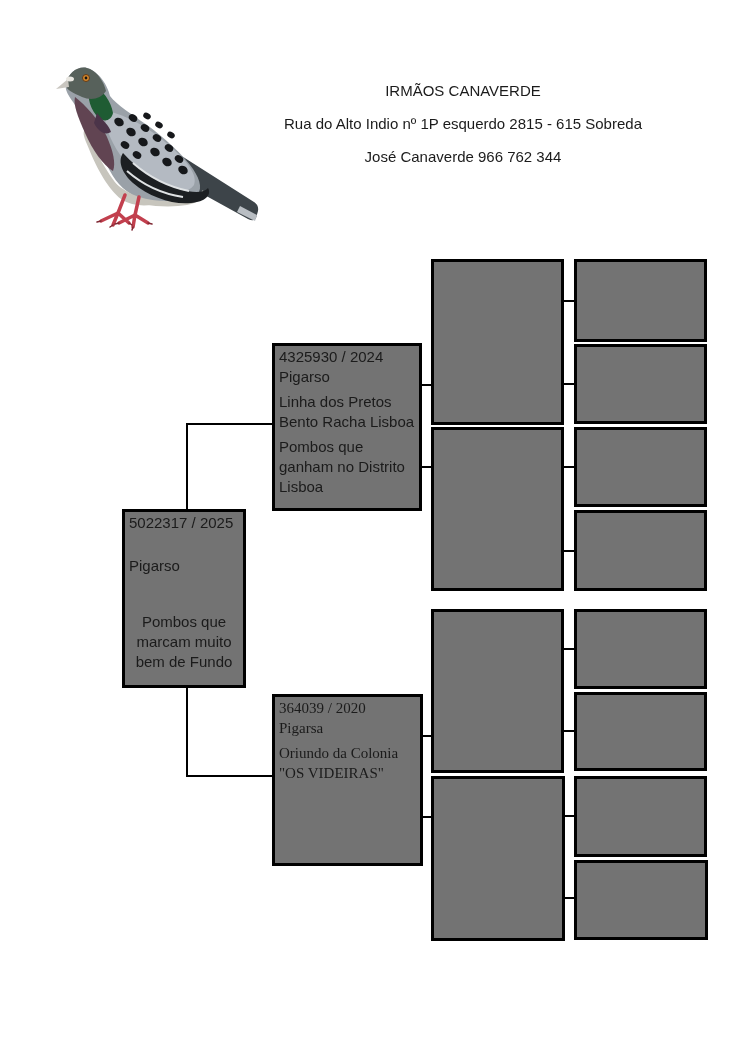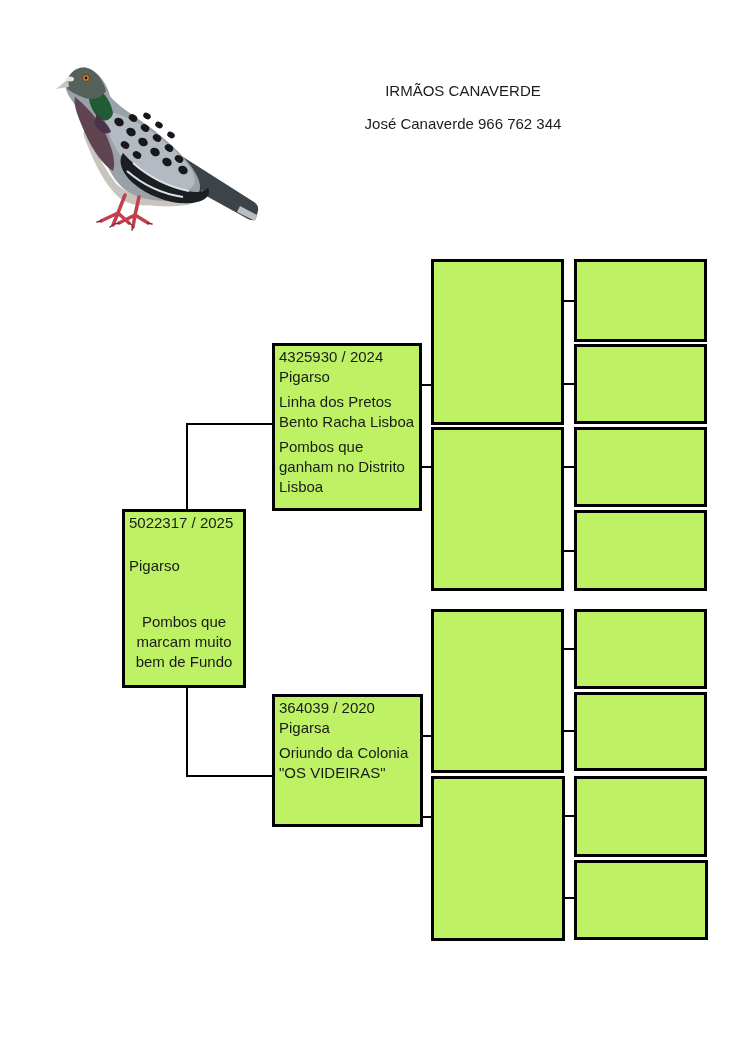--- a/index.html
+++ b/index.html
@@ -3,21 +3,21 @@
 <meta charset="utf-8">
 <style>
   html,body{margin:0;padding:0;background:#fff;}
   .page{
     position:relative;width:750px;height:1061px;background:#ffffff;overflow:hidden;
     font-family:"Liberation Sans", sans-serif;color:#1b1b1b;
   }
   .loft-header{position:absolute;left:233px;top:82px;width:460px;text-align:center;font-size:15px;}
   .loft-header .hline{margin:0 0 16px 0;white-space:nowrap;}
   .pbox{
-    position:absolute;box-sizing:border-box;border:3px solid #000;background:#bef264;
+    position:absolute;box-sizing:border-box;border:3px solid #000;background:#737373;
     font-size:15px;line-height:20px;padding:1px 4px;overflow:hidden;
   }
   .pbox .ring{white-space:nowrap;}
   .sire .note, .dam .note{margin-top:5px;}
   .subject .bird-name{margin-top:23px;}
   .subject .note{margin-top:36px;text-align:center;}
   .conn{position:absolute;background:#000;}
   .pigeon{position:absolute;left:55px;top:55px;}
 </style>
 </head>
@@ -78,37 +78,38 @@
       <path d="M63,158 L46,166 M63,158 L58,170 M63,158 L74,168"></path>
       <path d="M80,160 L64,168 M80,160 L78,172 M80,160 L93,168"></path>
     </g>
     <g stroke="#7e2833" stroke-width="1.5" stroke-linecap="round">
       <path d="M46,166 l-4,1 M58,170 l-3,2 M74,168 l3,2 M64,168 l-4,1 M78,172 l-1,3 M93,168 l4,1"></path>
     </g>
   </svg>
 
   <div class="loft-header">
     <div class="hline">IRMÃOS CANAVERDE</div>
+    <div class="hline">Rua do Alto Indio nº 1P esquerdo 2815 - 615 Sobreda</div>
     <div class="hline">José Canaverde 966 762 344</div>
   </div>
 
   <div class="pbox subject" style="left:122px;top:509px;width:124px;height:179px;">
     <div class="ring">5022317 / 2025</div>
     <div class="bird-name">Pigarso</div>
     <div class="note">Pombos que marcam muito bem de Fundo</div>
   </div>
 
   <div class="pbox sire" style="left:272px;top:343px;width:150px;height:168px;">
     <div class="ring">4325930 / 2024</div>
     <div class="bird-name">Pigarso</div>
     <div class="note">Linha dos Pretos Bento Racha Lisboa</div>
     <div class="note">Pombos que ganham no Distrito Lisboa</div>
   </div>
 
-  <div class="pbox dam" style="left:272px;top:694px;width:151px;height:133px;">
+  <div class="pbox dam" style="left:272px;top:694px;width:151px;height:172px;font-family:Liberation Serif, serif;">
     <div class="ring">364039 / 2020</div>
     <div class="bird-name">Pigarsa</div>
     <div class="note">Oriundo da Colonia "OS VIDEIRAS"</div>
   </div>
 
   <div class="pbox" style="left:431px;top:259px;width:133px;height:166px;"></div>
   <div class="pbox" style="left:431px;top:427px;width:133px;height:164px;"></div>
   <div class="pbox" style="left:431px;top:609px;width:133px;height:164px;"></div>
   <div class="pbox" style="left:431px;top:776px;width:134px;height:165px;"></div>
 

